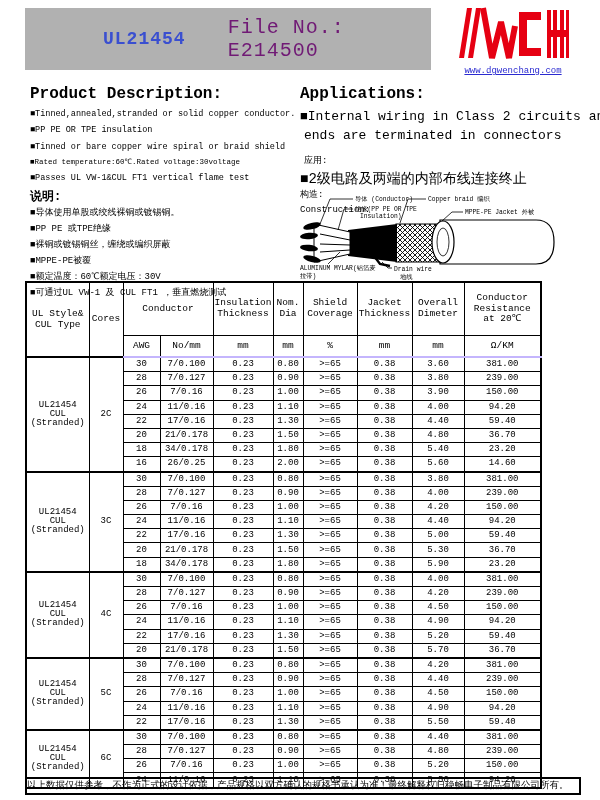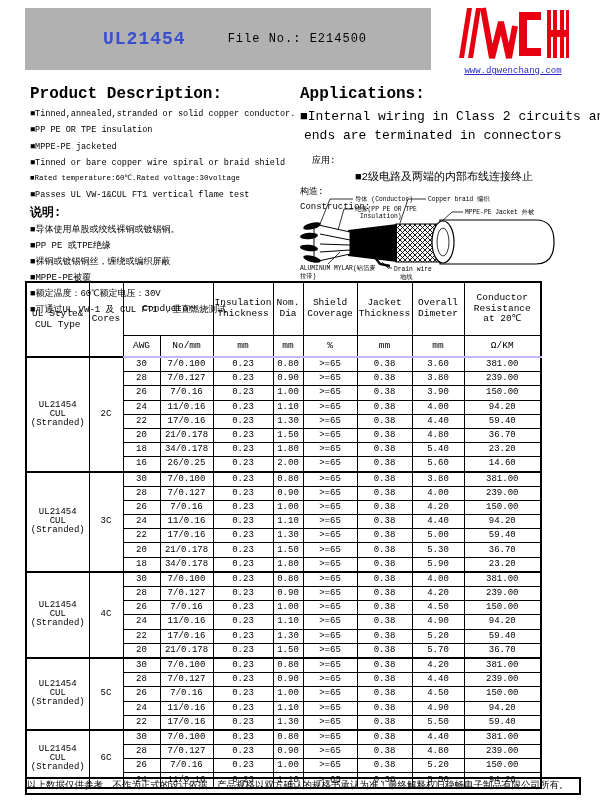--- a/index.html
+++ b/index.html
@@ -4,35 +4,35 @@
 <style>
   html,body{margin:0;padding:0;background:#fff;}
   body{width:600px;height:800px;position:relative;overflow:hidden;
        font-family:"Liberation Mono","DejaVu Sans Mono",monospace;color:#000;}
   .abs{position:absolute;}
 
   
   .hdr-band{left:25px;top:8px;width:406px;height:62px;background:#b1b1b1;
             display:flex;align-items:center;}
   .style-no{color:#3a4fd0;font-size:18px;font-weight:bold;letter-spacing:1px;margin-left:78px;}
-  .file-no{color:#000000;font-size:12px;margin-left:42px;letter-spacing:1px;}
+  .file-no{color:#701a75;font-size:20px;margin-left:42px;letter-spacing:1px;}
   .logo-wrap{left:448px;top:6px;width:130px;text-align:center;}
   .logo-svg{display:block;margin:0 auto;}
   .website{font-size:9px;color:#2a2ad0;text-decoration:underline;margin-top:2px;display:inline-block;}
 
   
   .sec{line-height:1.05;}
   .sec-title{font-size:16px;font-weight:bold;margin:0 0 7px 0;}
   .pd-item{font-size:8.5px;margin:0 0 7.5px 0;white-space:nowrap;}
   .pd-item.small{font-size:7.5px;}
   .cn-title{font-size:12px;font-weight:bold;margin:3px 0 6px 0;}
   .cn-item{font-size:9px;margin:0 0 6.5px 0;white-space:nowrap;}
   .app-line{font-size:13px;margin:0 0 6px 0;white-space:nowrap;}
-  .app-cn{font-size:9px;margin:14px 0 0 12px;}
-  .app-cn2{font-size:11px;margin:5px 0 0 0;text-align:center;}
+  .app-cn{font-size:9px;margin:14px 0 0 4px;}
+  .app-cn2{font-size:14px;margin:5px 0 0 0;}
   .cons{font-size:9px;margin:5px 0 0 0;}
 
   
   table.spec{border-collapse:collapse;table-layout:fixed;width:515px;
              border:2px solid #000;}
   table.spec th, table.spec td{border:1px solid #000;padding:0 1px;text-align:center;
              overflow:hidden;}
   table.spec th{font-size:9.5px;font-weight:normal;line-height:1.15;}
   table.spec thead tr.units th{font-size:9.5px;height:20px;border-bottom:2px solid #c4b5fd;}
   table.spec thead tr.main th{height:52px;}
@@ -75,21 +75,20 @@
       <rect x="90" y="24" width="22" height="7"></rect>
     </g>
   </svg>
   <span class="website">www.dgwenchang.com</span>
 </div>
 
 <div class="abs sec" style="left:30px;top:86px;width:270px;">
   <div class="sec-title">Product Description:</div>
   <div class="pd-item">■Tinned,annealed,stranded or solid copper conductor.</div>
   <div class="pd-item">■PP PE OR TPE insulation</div>
-  <div class="pd-item">■MPPE-PE jacketed</div>
   <div class="pd-item">■Tinned or bare copper wire spiral or braid shield</div>
   <div class="pd-item small">■Rated temperature:60℃.Rated voltage:30voltage</div>
   <div class="pd-item">■Passes UL VW-1&amp;CUL FT1 vertical flame test</div>
   <div class="cn-title">说明:</div>
   <div class="cn-item">■导体使用单股或绞线裸铜或镀锡铜。</div>
   <div class="cn-item">■PP PE 或TPE绝缘</div>
   <div class="cn-item">■裸铜或镀锡铜丝，缠绕或编织屏蔽</div>
   <div class="cn-item">■MPPE-PE被覆</div>
   <div class="cn-item">■额定温度：60℃额定电压：30V</div>
   <div class="cn-item">■可通过UL VW-1 及 CUL FT1 ，垂直燃烧测试</div>

